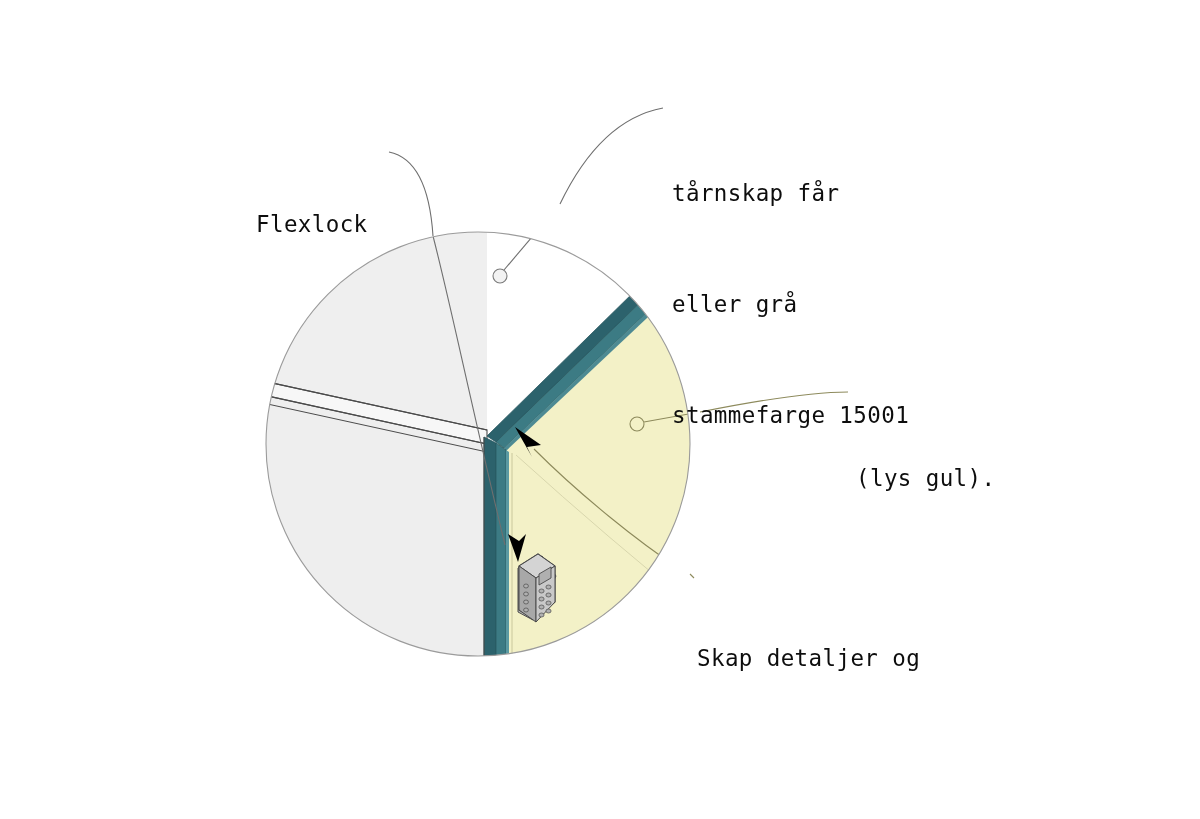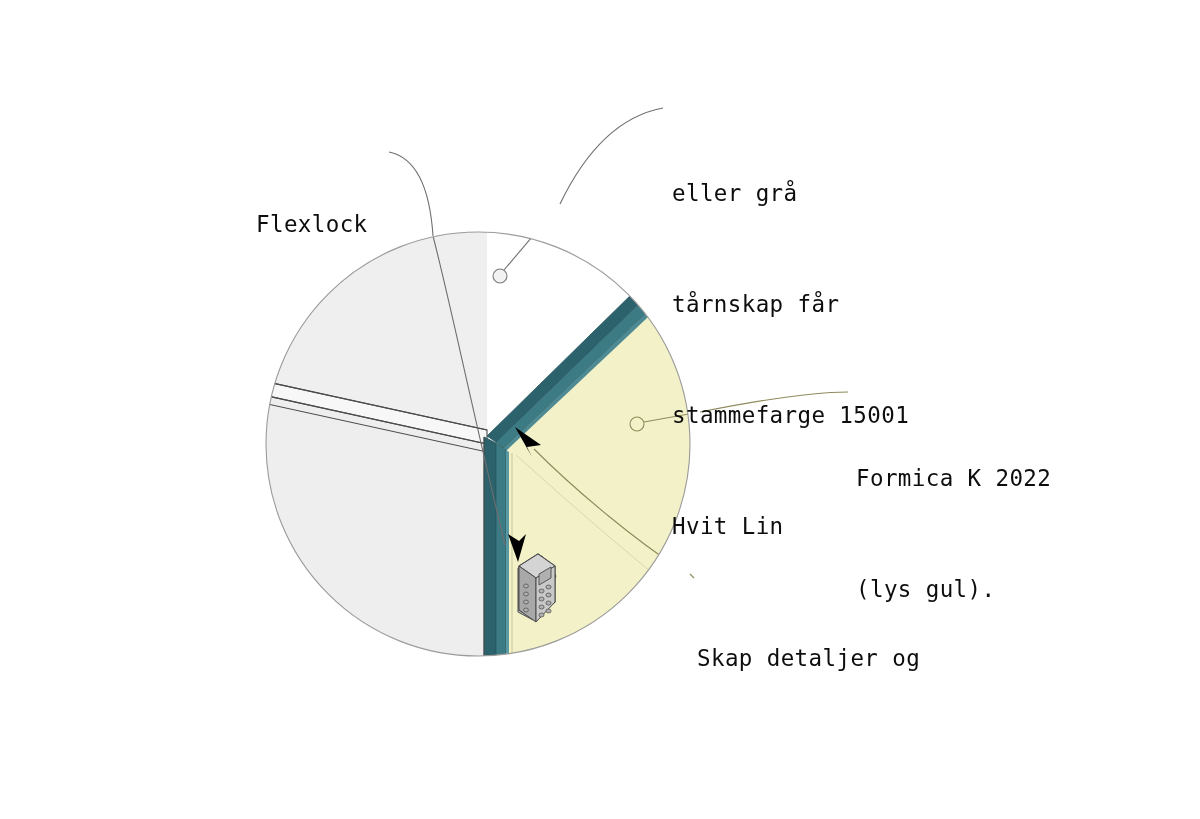--- a/index.html
+++ b/index.html
@@ -141,28 +141,26 @@
 
     <path d="M 515 427 L 541 445 L 527 447 L 532 457 Z" fill="#000000"></path>
     <path d="M 518 562 L 508 534 L 519 541 L 526 534 Z" fill="#000000"></path>
   </svg>
 
   <div class="anno" id="label-flexlock">
     <div>Flexlock</div>
   </div>
 
   <div class="anno" id="label-hvit">
+    <div>tårnskap får</div>
     <div>eller grå</div>
-    <div>tårnskap får</div>
     <div>stammefarge 15001</div>
-    <div>Hvit Lin</div>
   </div>
 
   <div class="anno" id="label-formica">
-    <div>Formica K 2022</div>
     <div>(lys gul).</div>
   </div>
 
   <div class="anno" id="label-ral">
     <div>Skap detaljer og</div>
     
     
   </div>
 
 </div>

